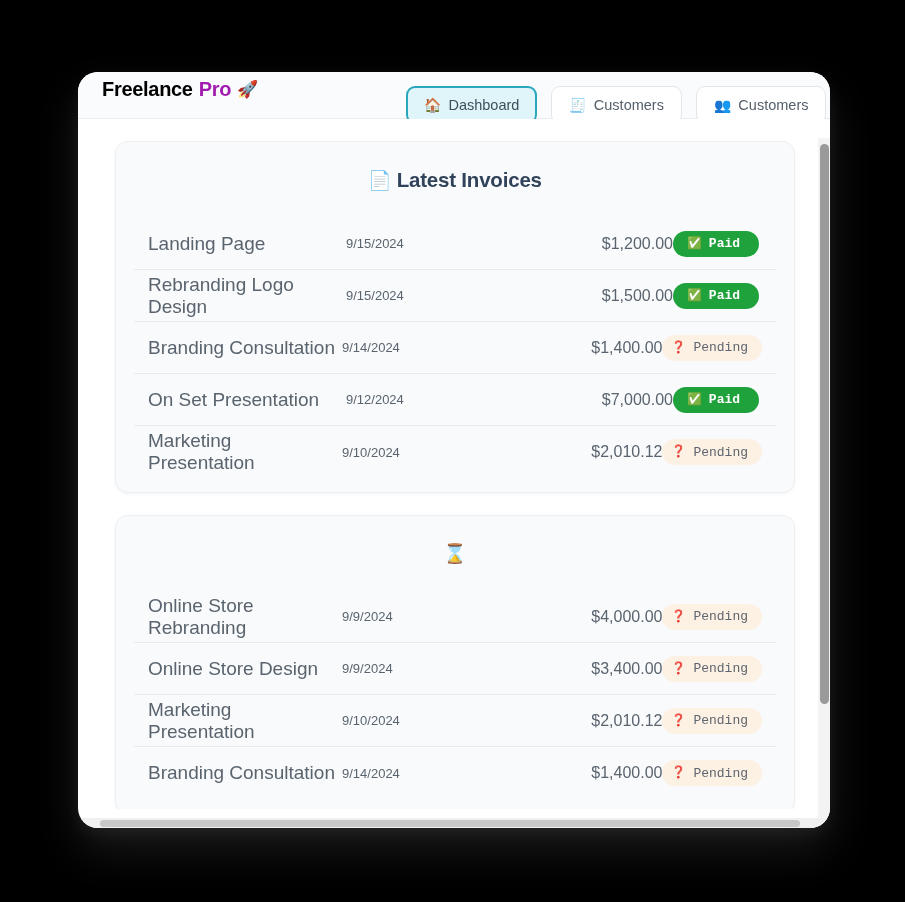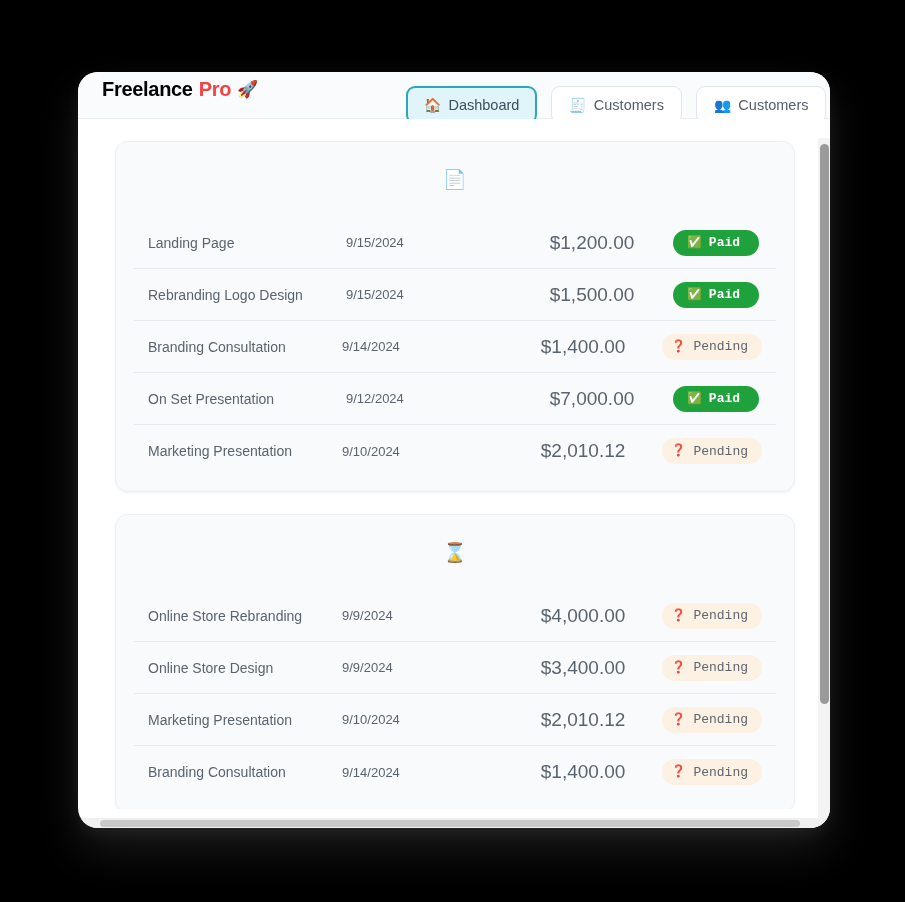--- a/index.html
+++ b/index.html
@@ -46,21 +46,21 @@
 
   .brand {
     font-size: 20px;
     font-weight: bold;
     letter-spacing: -0.3px;
     display: flex;
     align-items: center;
     gap: 6px;
     white-space: nowrap;
   }
-  .brand-second { color: #ef4444; }
+  .brand-second { color: #a21caf; }
   .brand-rocket { font-size: 17px; }
 
   .navbtns {
     position: absolute;
     left: 328px;
     top: 14px;
     display: flex;
     gap: 14px;
   }
 
@@ -122,23 +122,23 @@
   
   .row {
     display: flex;
     align-items: center;
     height: 52px;
     border-bottom: 1px solid #e7eaee;
     padding: 0 14px 0 14px;
   }
   .row:last-child { border-bottom: none; }
 
-  .c-name   { width: 198px; font-size: 14px; color: #5a646f; }
+  .c-name   { width: 198px; font-size: 19px; color: #5a646f; }
   .c-date   { width: 165px; font-size: 13px; color: #5a646f; }
-  .c-amount { width: 162px; font-size: 19px; color: #5a646f; text-align: center; }
+  .c-amount { width: 162px; font-size: 16px; color: #5a646f; text-align: right; }
   .c-status { flex: 1; display: flex; justify-content: flex-start; }
 
   .badge {
     display: inline-flex;
     align-items: center;
     gap: 7px;
     height: 26px;
     padding: 0 14px 0 9px;
     border-radius: 13px;
     font-family: "Liberation Mono", monospace;
@@ -217,20 +217,21 @@
         </div>
       </div>
 
     </div>
 
     <div class="scrollarea">
 
       <div class="card">
         <div class="card-title">
           <span class="ct-icon">📄</span>
+          <span>Latest Invoices</span>
         </div>
 
         <div class="row">
           <div class="c-name">Landing Page</div>
           <div class="c-date">9/15/2024</div>
           <div class="c-amount">$1,200.00</div>
           <div class="c-status">
             <span class="badge paid">
               <span class="b-icon">✅</span>
               <span>Paid</span>

